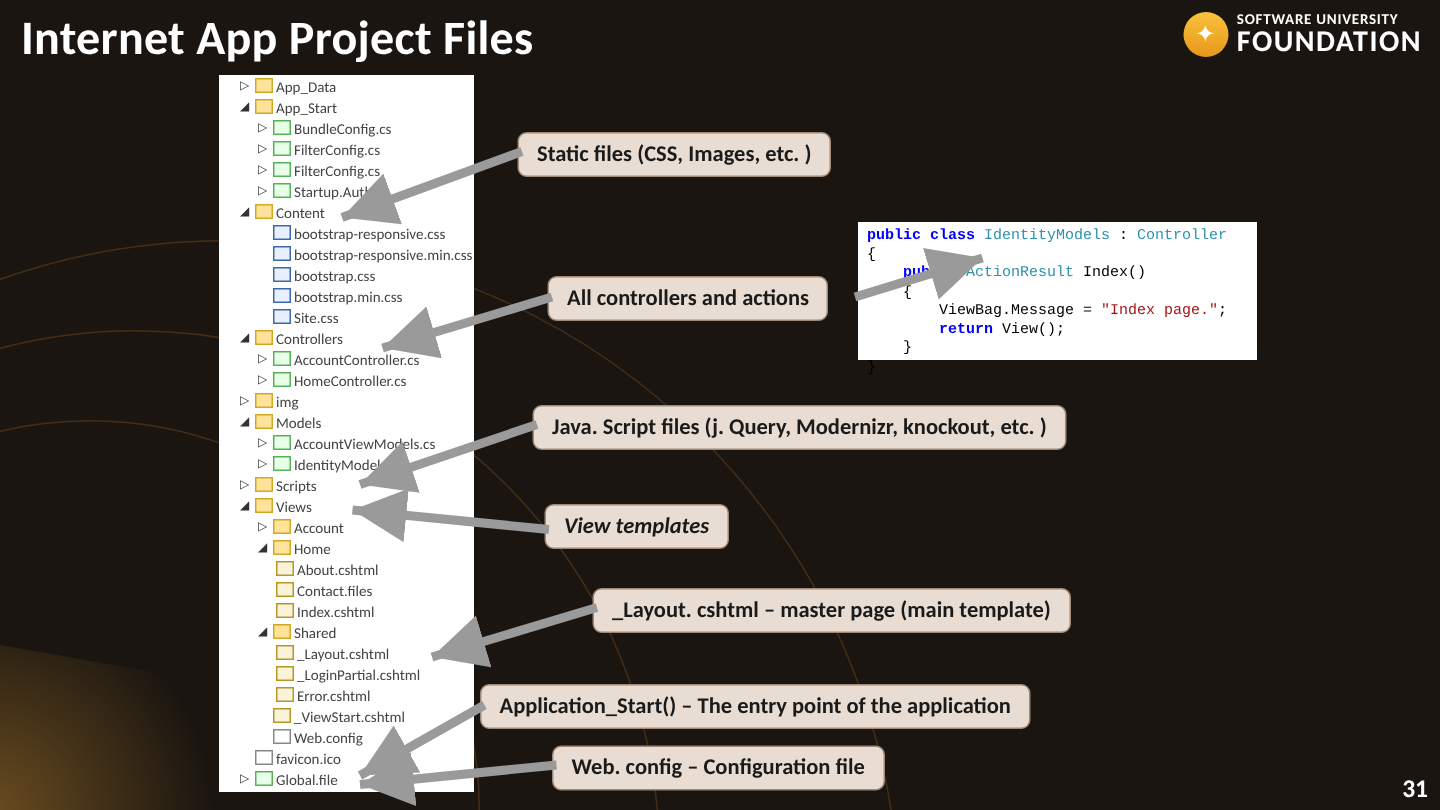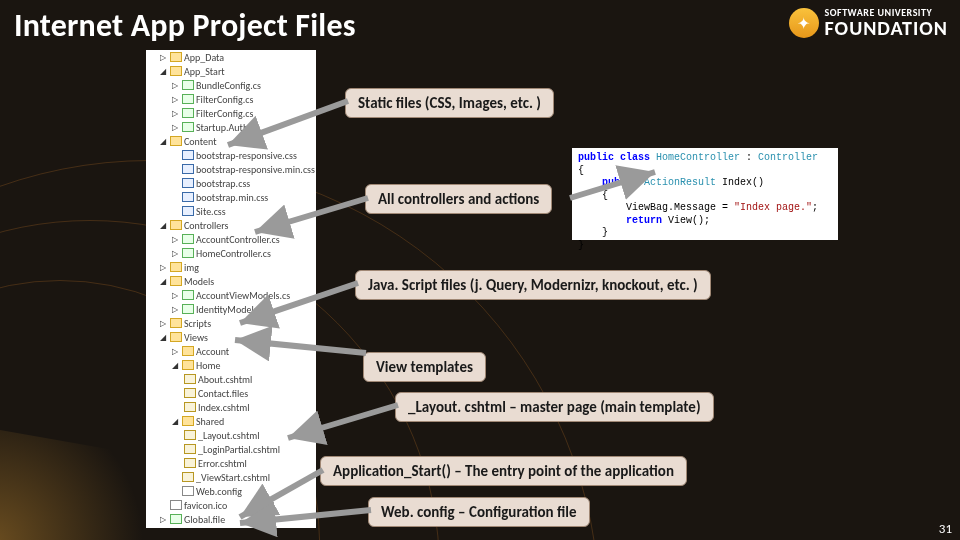--- a/index.html
+++ b/index.html
@@ -38,21 +38,21 @@
   .logo-bulb {
     width:30px; height:30px; border-radius:50%;
     background: linear-gradient(#f9c23c,#e7971a);
     display:flex; align-items:center; justify-content:center;
     color:#fff; font-size:16px;
   }
   .logo-text { color:#fff; line-height:1; }
   .logo-text .l1 { font-size:10px; font-weight:700; letter-spacing:0.5px; }
   .logo-text .l2 { font-size:20px; font-weight:700; letter-spacing:1px; }
 
-  .slide-num { position:absolute; right:8px; bottom:4px; color:#fff; font-size:13px; }
+  .slide-num { position:absolute; right:8px; bottom:4px; color:#fff; font-size:17px;font-weight:bold; }
 
   
   .tree {
     position:absolute; left:146px; top:50px; width:170px; height:478px;
     background:#fff; font-size:10px; color:#555;
     overflow:hidden;
   }
   .tree .item { display:flex; align-items:center; height:14px; padding-left:4px; }
   .tree .ind1 { padding-left:14px; }
   .tree .ind2 { padding-left:26px; }
@@ -284,26 +284,26 @@
     </div>
     <div class="item ind1">
       <span class="chev"></span>
       <span class="lbl">packages.config</span>
     </div>
   </div>
 
 <div class="callout" style="left:345px; top:88px;">Static files (CSS, Images, etc. )</div>
 <div class="callout" style="left:365px; top:184px;">All controllers and actions</div>
 <div class="callout" style="left:355px; top:270px;">Java. Script files (j. Query, Modernizr, knockout, etc. )</div>
-<div class="callout" style="left:363px; top:352px;">View templates</div>
+<div class="callout" style="left:363px; top:336px;font-style:italic;">View templates</div>
 <div class="callout" style="left:395px; top:392px;">_Layout. cshtml – master page (main template)</div>
 <div class="callout" style="left:320px; top:456px;">Application_Start() – The entry point of the application</div>
 <div class="callout" style="left:368px; top:497px;">Web. config – Configuration file</div>
 
-<div class="code"><span class="kw">public class </span><span class="typ">HomeController</span><span> : </span><span class="typ">Controller</span>
+<div class="code"><span class="kw">public class </span><span class="typ">IdentityModels</span><span> : </span><span class="typ">Controller</span>
 <span>{</span>
 <span class="kw">    public </span><span class="typ">ActionResult</span><span> Index()</span>
 <span>    {</span>
 <span>        ViewBag.Message = </span><span class="str">"Index page."</span><span>;</span>
 <span class="kw">        return</span><span> View();</span>
 <span>    }</span>
 <span>}</span></div>
 
 <svg class="arrows">
   <defs>

